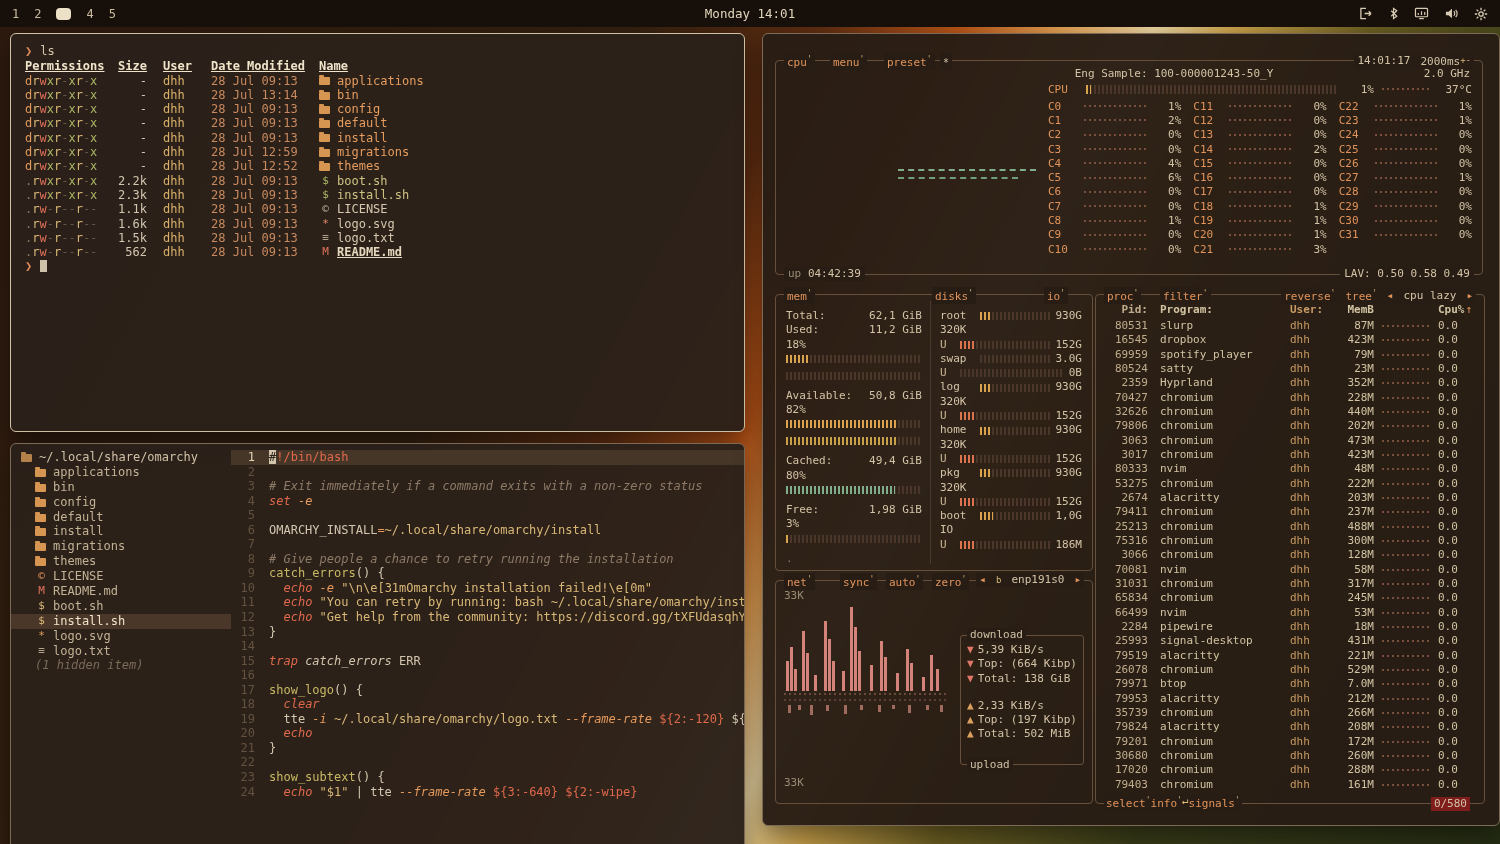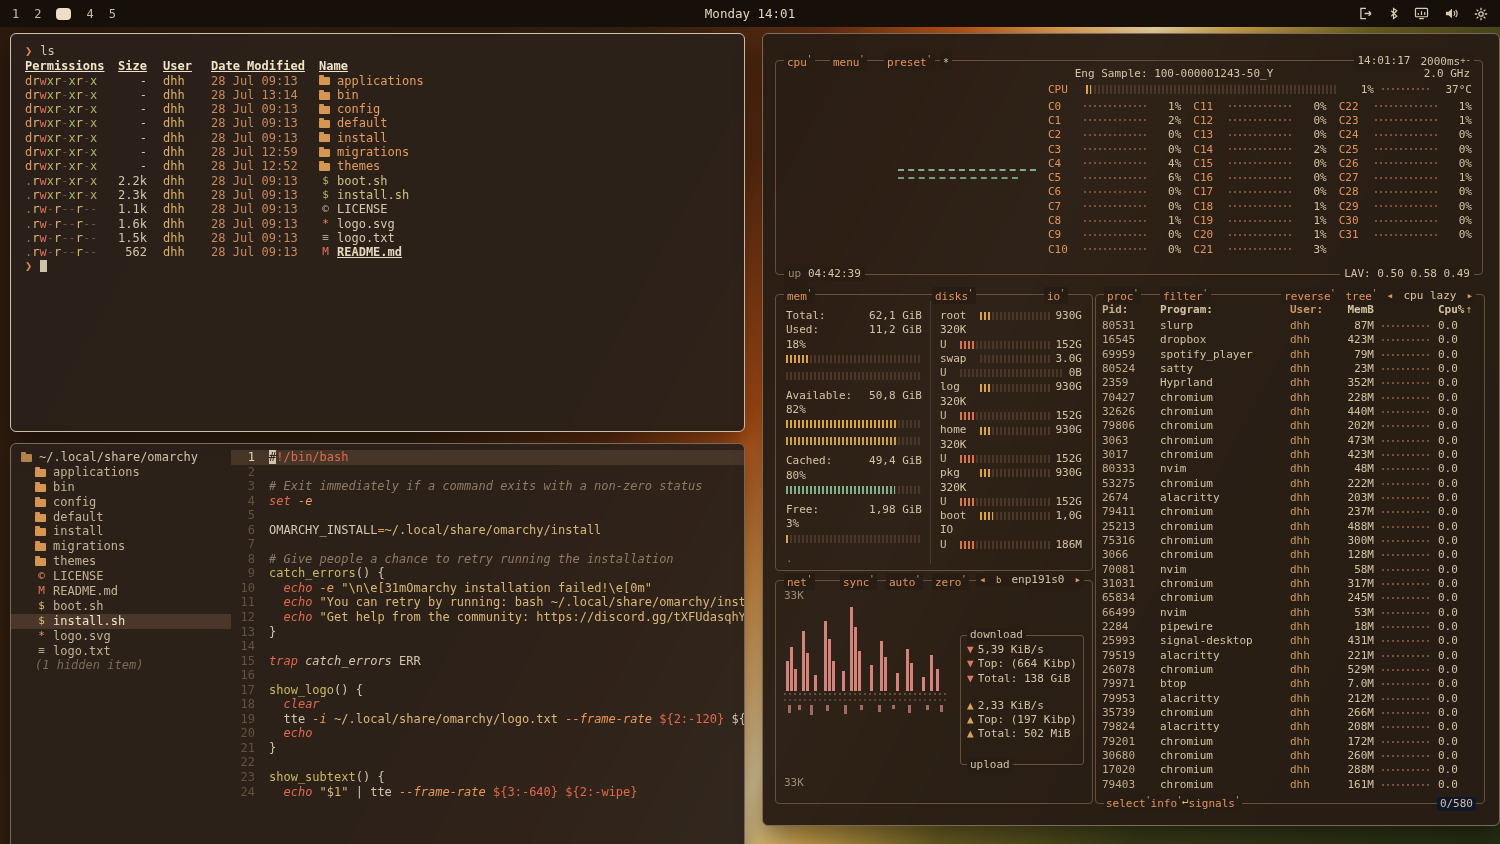--- a/index.html
+++ b/index.html
@@ -167,29 +167,29 @@
   .nst.b{bottom:-8px;left:6px}
   .nrow{height:14.3px;line-height:14.3px;color:#d3c3a6;white-space:nowrap}
   .nrow.gap{margin-top:13px}
   .darr{color:#e0786a;margin-right:4px}
   .uarr{color:#d9a05e;margin-right:4px}
   
   .phead{position:absolute;top:8px;left:6px;right:26px;display:flex;color:#cdb794;font-weight:bold;height:14px;line-height:14px}
   .sortarr{position:absolute;top:8px;right:12px;color:#e1935a}
   .prows{position:absolute;top:24px;left:6px;right:26px;bottom:8px;overflow:hidden}
   .prow{display:flex;height:14.33px;line-height:14.33px;align-items:center}
-  .ppid{width:46px;flex:none;color:#c0ad8d}
+  .ppid{width:46px;text-align:right;flex:none;color:#c0ad8d}
   .pprog{width:130px;margin-left:12px;flex:none;color:#d2c3a2;white-space:nowrap;overflow:hidden}
   .puser{width:48px;flex:none;color:#c89a63}
   .pmem{width:36px;text-align:right;flex:none;color:#d2c3a2}
   .pgraph{width:48px;margin:0 8px;flex:none}
   .pcpu{flex:1;text-align:left;color:#d2c3a2}
   .phead .pgraph{background:none}
   .bfootp{position:absolute;bottom:-8px;left:8px;display:flex;background:#281d15;padding:0 2px;line-height:14px}
-  .pcount{position:absolute;bottom:-8px;right:8px;background:#0f172a;padding:0 3px;color:#d3c3a6;line-height:14px}
+  .pcount{position:absolute;bottom:-8px;right:14px;background:#7f1d1d;padding:0 3px;color:#d3c3a6;line-height:14px}
   .ret{color:#d9b877}
 </style>
 </head>
 <body>
 
 <div class="wallpaper"></div>
 
 <div class="topbar">
   <div class="ws">
       <span class="ws-num">1</span>

